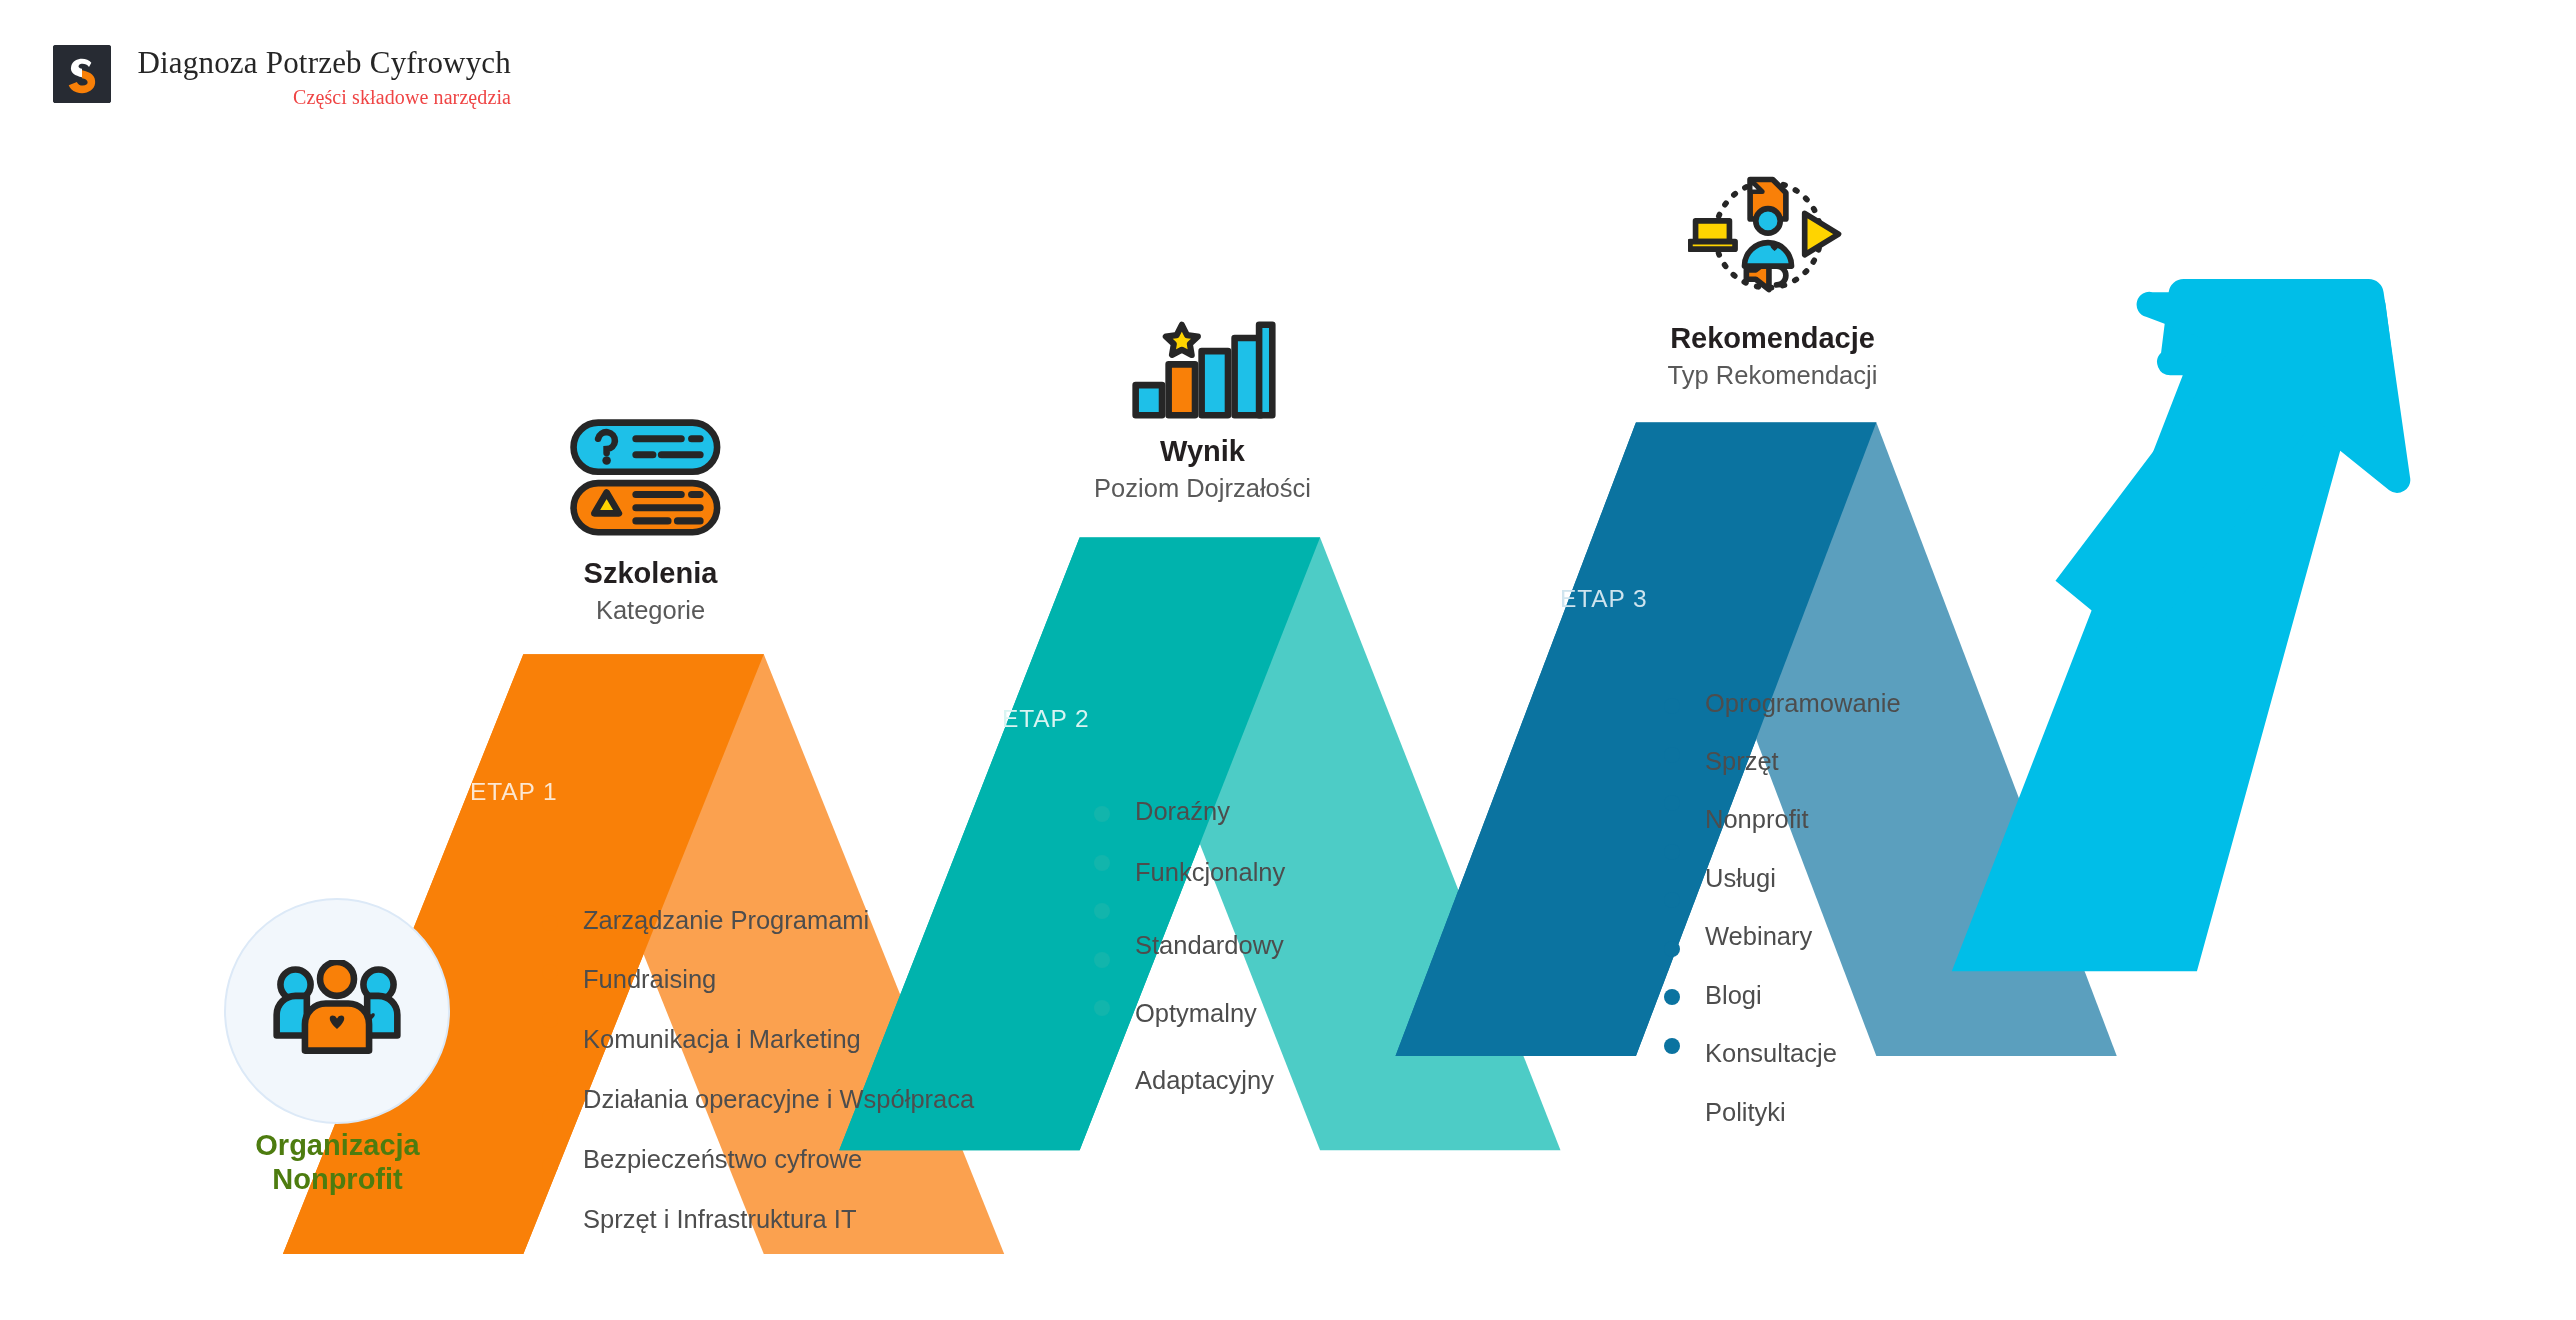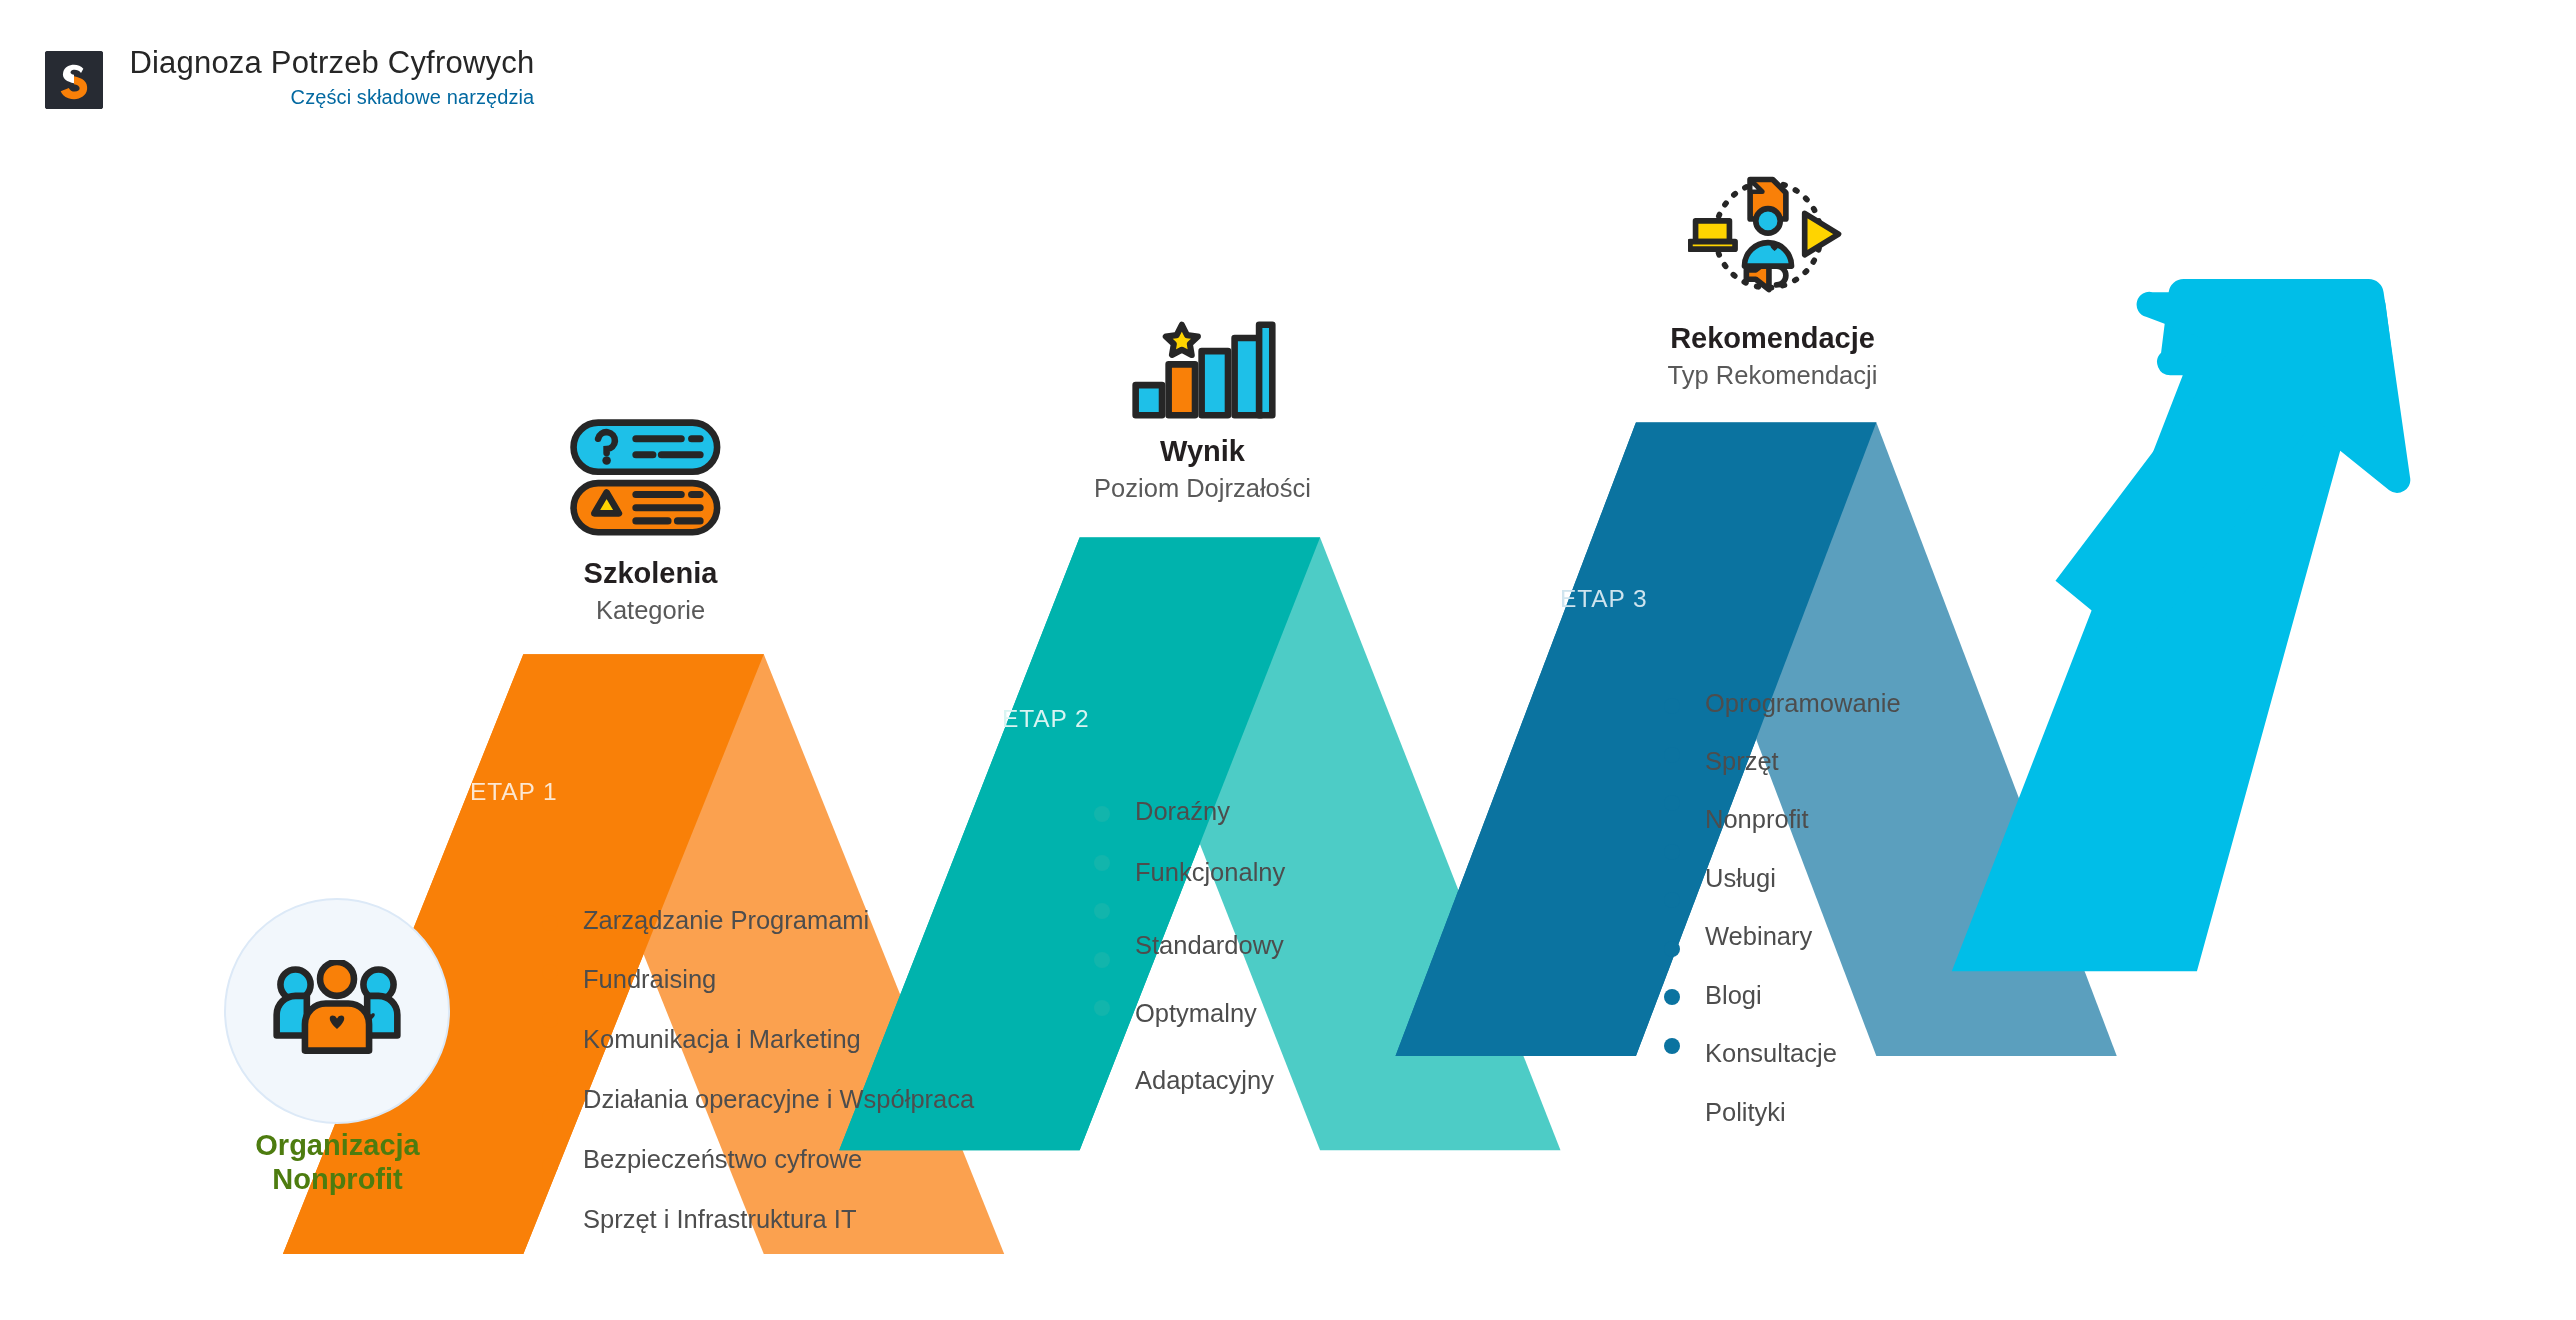--- a/index.html
+++ b/index.html
@@ -1,26 +1,26 @@
 <!DOCTYPE html>
 <html style="font-size:15px"><head>
 <meta charset="utf-8">
 <style>
   html,body{margin:0;padding:0;background:#ffffff;}
   body{width:2576px;height:1320px;position:relative;overflow:hidden;
        font-family:"Liberation Sans","DejaVu Sans",sans-serif;}
 
   
-  #header{position:absolute;left:45px;top:45px;display:flex;align-items:flex-end;}
+  #header{position:absolute;left:53px;top:45px;display:flex;align-items:flex-start;font-family:Liberation Serif, serif;}
   #logo-mark{width:58px;height:58px;background:#272b33;border-radius:2.8px;
              position:relative;flex:0 0 auto;}
   #logo-mark svg{display:block;}
   #header-text{margin-left:26.4px;}
   #header-title{font-size:31px;color:#262626;line-height:1.15;letter-spacing:0.2px;}
-  #header-sub{font-size:20px;color:#0369a1;text-align:right;margin-top:5.7px;letter-spacing:0.1px;}
+  #header-sub{font-size:20px;color:#ef4444;text-align:right;margin-top:5.7px;letter-spacing:0.1px;}
 
   
   #ribbon{position:absolute;left:0;top:0;width:2576px;height:1320px;}
 
   
   .stage-head{position:absolute;text-align:center;}
   .stage-title{font-size:29px;font-weight:bold;color:#231f20;line-height:1.2;white-space:nowrap;}
   .stage-sub{font-size:25.5px;color:#595959;line-height:1.25;margin-top:3.8px;white-space:nowrap;}
 
   .bullet-list{position:absolute;}

